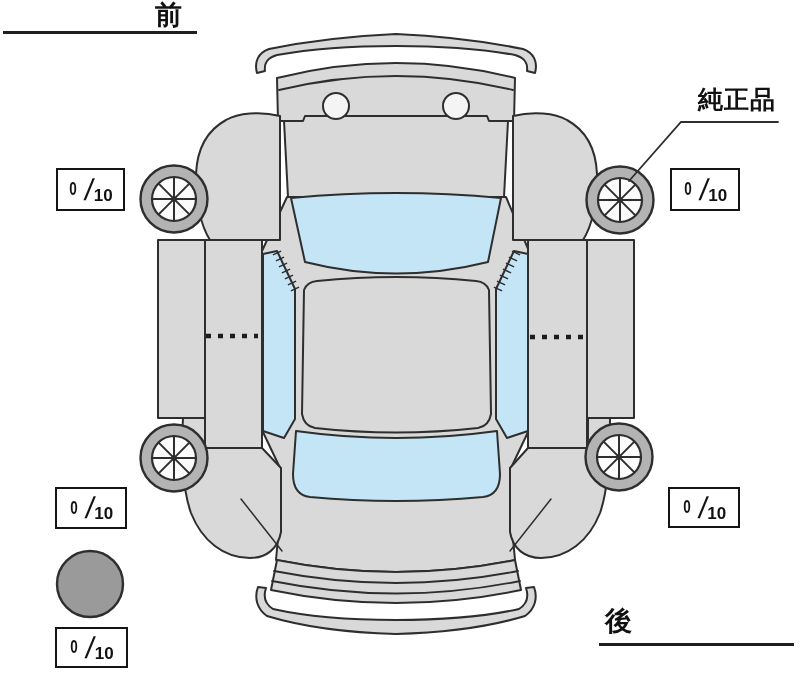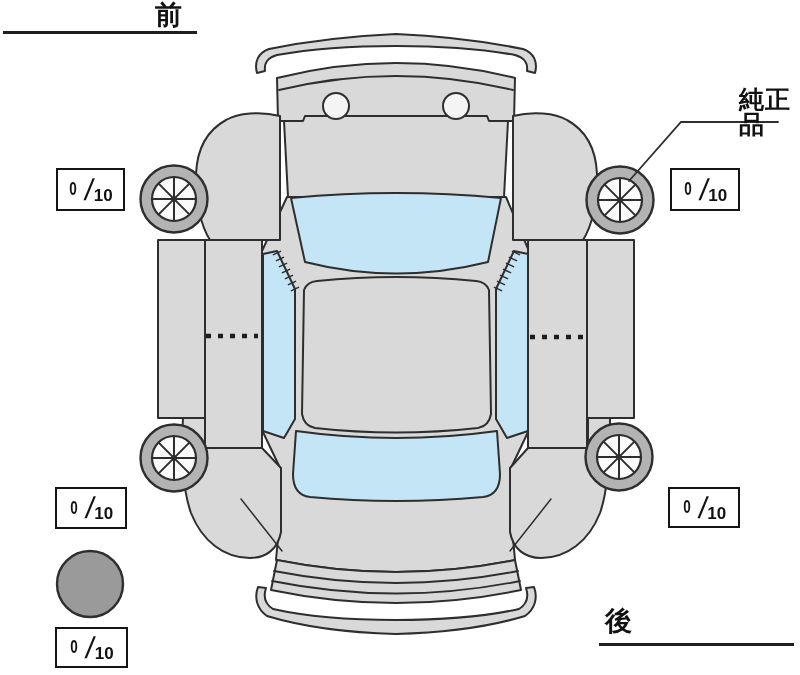--- a/index.html
+++ b/index.html
@@ -108,21 +108,21 @@
 
     <path class="line-only" d="M 778,122 L 681,122 L 629,181"></path>
   </svg>
 
   <div class="jp-label" style="left:155px;top:2px;font-size:27px;">前</div>
   <div class="underline" style="left:3px;top:31px;width:194px;height:3px;"></div>
 
   <div class="jp-label" style="left:605px;top:608px;font-size:27px;font-weight:600;">後</div>
   <div class="underline" style="left:599px;top:643px;width:195px;height:2.5px;"></div>
 
-  <div class="jp-label" style="left:698px;top:87px;font-size:25px;margin-left:41px;">純正品</div>
+  <div class="jp-label" style="left:698px;top:87px;font-size:25px;">純正品</div>
 
   <div class="score-box" style="left:56px;top:168px;width:69px;height:43px;">
     <span class="sv">0</span>
       <span class="ss">/</span>
       <span class="sm">10</span>
   </div>
 
   <div class="score-box" style="left:670px;top:168px;width:70px;height:43px;">
     <span class="sv">0</span>
       <span class="ss">/</span>

